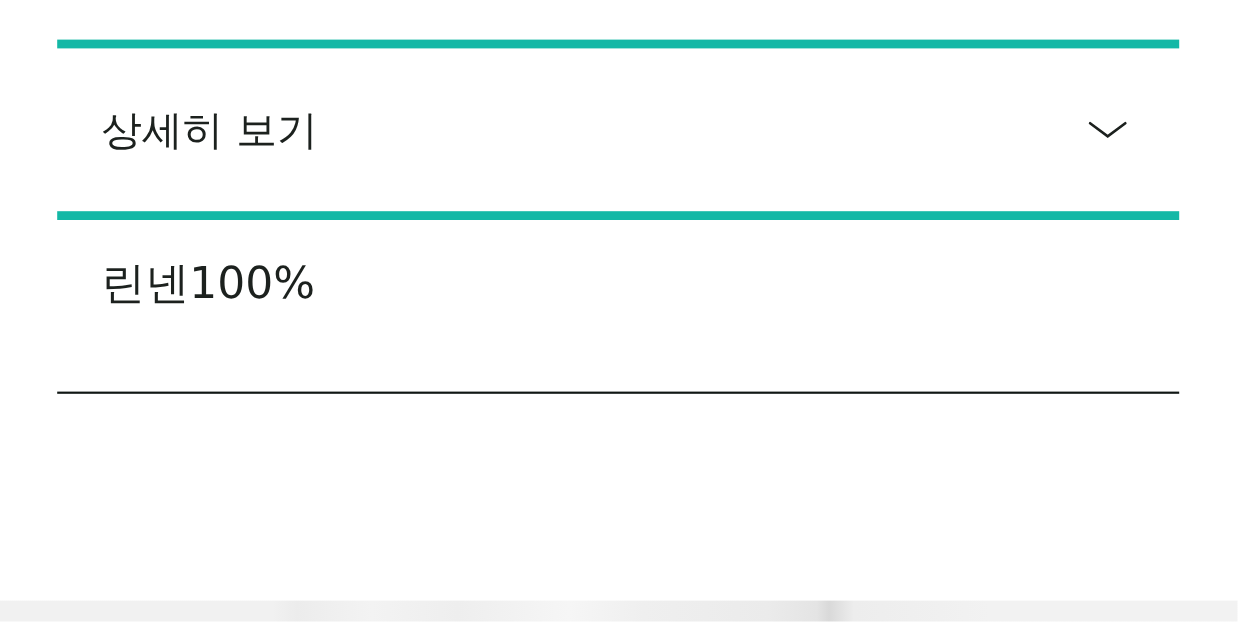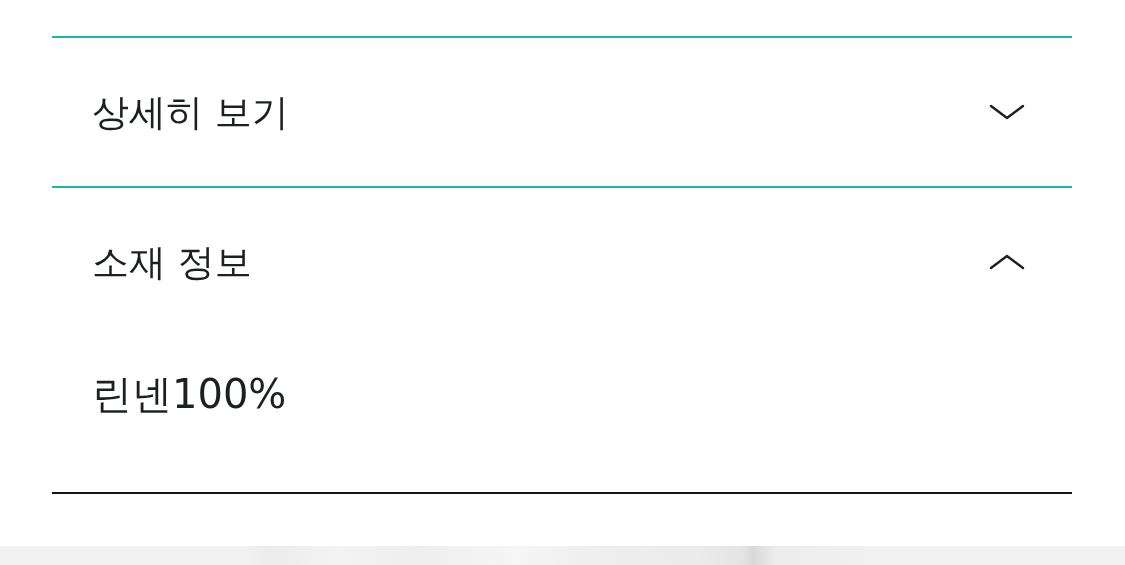--- a/index.html
+++ b/index.html
@@ -15,21 +15,21 @@
       font-family: "DejaVu Sans", "Liberation Sans", sans-serif;
       color: #1c211e;
     }
     .accordion {
       position: absolute;
       left: 52px;
       top: 36px;
       width: 1020px;
     }
     .section {
-      border-top: 2px solid #14b8a6;
+      border-top: 8px solid #14b8a6;
     }
     .section.last {
       border-bottom: 2px solid #111714;
     }
     .section-header {
       height: 148px;
       display: flex;
       align-items: center;
       justify-content: space-between;
       padding: 0 46px 0 40px;
@@ -84,28 +84,20 @@
       <span class="section-title">상세히 보기</span>
       <span>
         <svg class="chev" viewBox="0 0 38 22">
           <polyline points="3,5 19,17 35,5" fill="none" stroke="#1c211e" stroke-width="2.4" stroke-linecap="round" stroke-linejoin="miter"></polyline>
         </svg>
       </span>
     </div>
   </div>
 
   <div class="section last">
-    <div class="section-header">
-      <span class="section-title">소재 정보</span>
-      <span>
-        <svg class="chev" viewBox="0 0 38 22">
-          <polyline points="3,17 19,5 35,17" fill="none" stroke="#1c211e" stroke-width="2.4" stroke-linecap="round" stroke-linejoin="miter"></polyline>
-        </svg>
-      </span>
-    </div>
     <div class="section-body">
       <div class="content">린넨100%</div>
     </div>
   </div>
 
 </div>
 
 <div class="image-strip"></div>
 
 </body></html>

